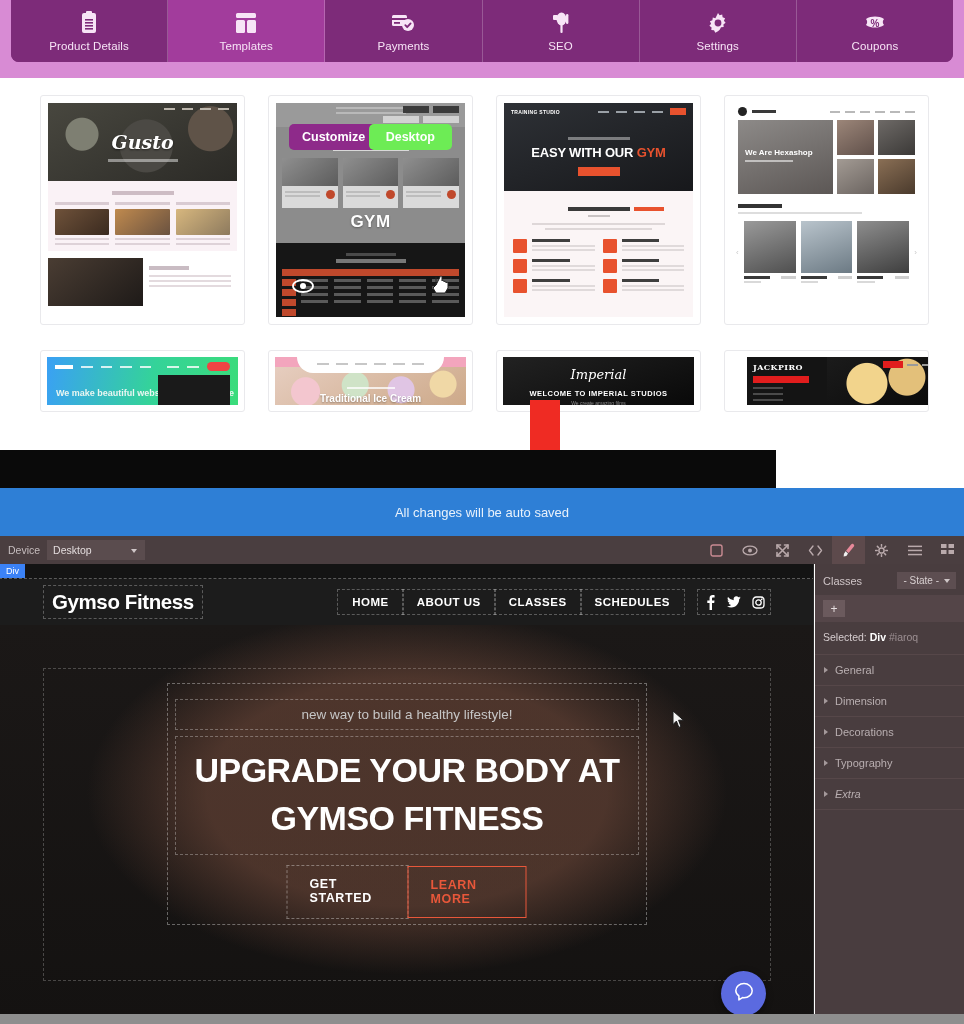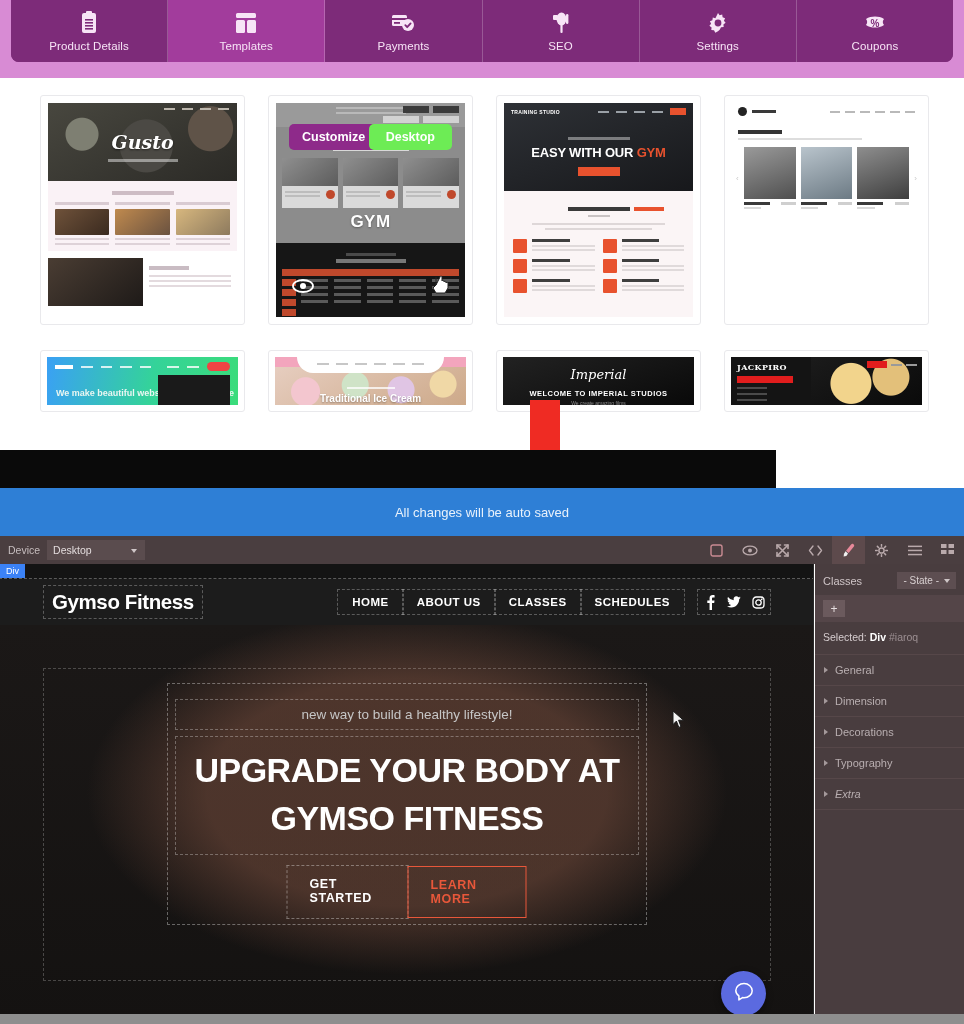--- a/index.html
+++ b/index.html
@@ -232,21 +232,21 @@
     text-shadow:0 1px 2px rgba(0,0,0,.35); }
 
   .t7 { height:100%; background:linear-gradient(160deg,#222,#090909); position:relative; }
   .t7 .sc { position:absolute; left:50%; top:10px; transform:translateX(-50%);
     font-family:"DejaVu Serif", serif; font-style:italic; color:#fff; font-size:13px; }
   .t7 .w { position:absolute; left:50%; top:32px; transform:translateX(-50%);
     color:#fff; font-weight:700; font-size:7.5px; letter-spacing:.5px; white-space:nowrap; }
   .t7 .s { position:absolute; left:50%; top:43px; transform:translateX(-50%);
     color:#8b8b8b; font-size:5px; white-space:nowrap; }
 
-  .t8 { height:100%; background:#ec4899; position:relative; display:flex; }
+  .t8 { height:100%; background:#ec4899; position:relative; display:flex;margin-left:16px; }
   .t8 .left { width:42%; background:#141414; padding:5px 6px; position:relative; }
   .t8 .left .lg { color:#fff; font-family:"DejaVu Serif", serif;
     font-weight:700; font-size:8px; letter-spacing:.4px; }
   .t8 .left .red { margin-top:4px; width:56px; height:7px; background:#e11d1d; }
   .t8 .left i { display:block; width:30px; height:2px; background:#4a4a4a; margin-top:4px; }
   .t8 .right { flex:1; background:
       radial-gradient(circle at 36% 55%, #f2d48c 0 20px, transparent 21px),
       radial-gradient(circle at 72% 42%, #e3c07a 0 18px, transparent 19px),
       linear-gradient(150deg,#1b1b1b,#0a0a0a); position:relative; }
   .t8 .topr { position:absolute; right:5px; top:4px; display:flex; gap:4px;
@@ -682,20 +682,32 @@
           <div class="t4-nav">
             <span class="dot"></span>
               <span class="nm"></span>
               <span class="sp"></span>
               <i></i>
               <i></i>
               <i></i>
               <i></i>
               <i></i>
               <i></i>
+          </div>
+          <div class="t4-hero">
+            <div class="t4-big">
+                <div class="tt">We Are Hexashop</div>
+                <div class="ss"></div>
+              </div>
+            <div class="t4-right">
+                <div class="q1"></div>
+                <div class="q2"></div>
+                <div class="q3"></div>
+                <div class="q4"></div>
+              </div>
           </div>
           <div class="t4-sec">
               <div class="hh"></div>
               <i></i>
             </div>
           <div class="t4-prods">
             <span class="ar">‹</span>
             <div class="p">
                 <div class="im"></div>
                 <div class="rw">

